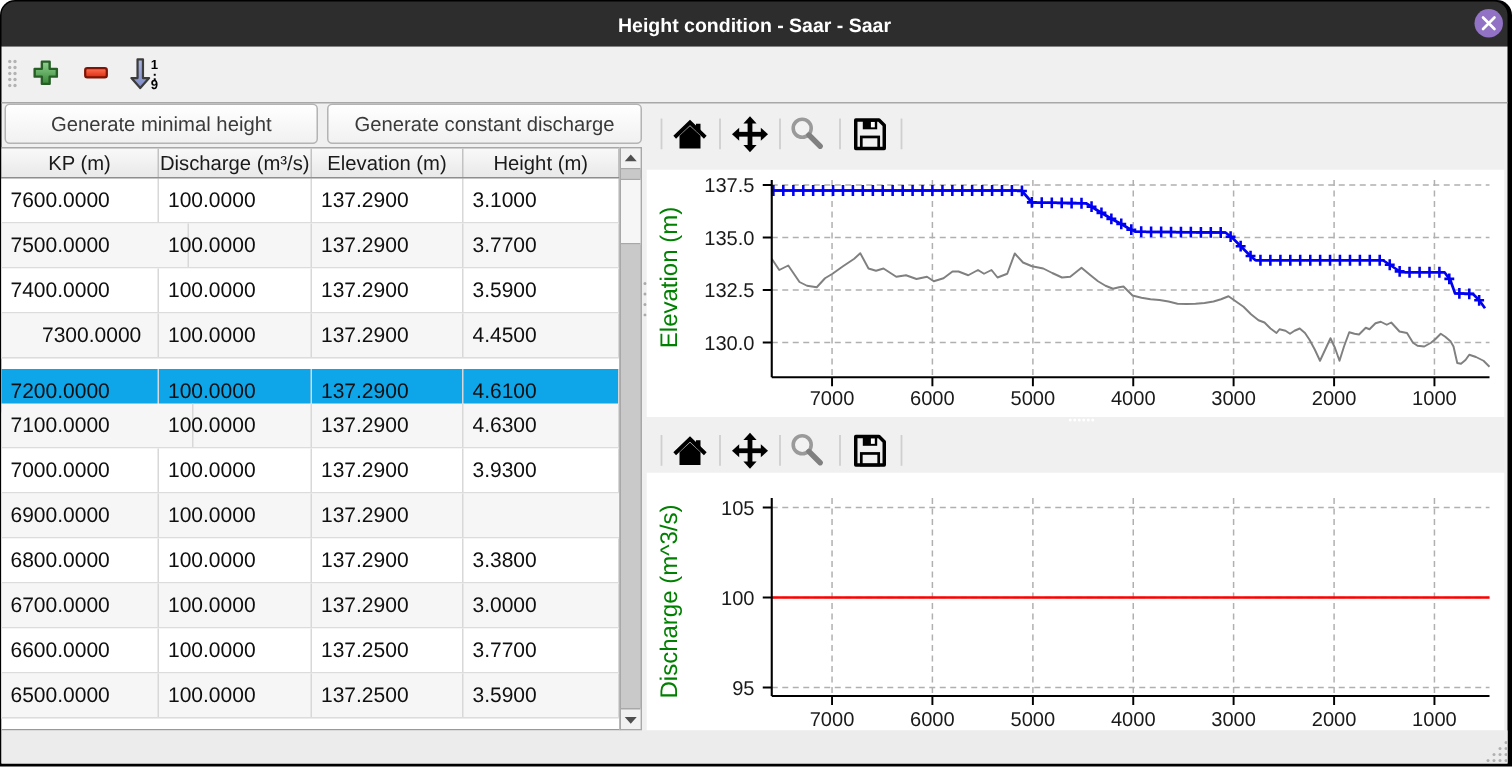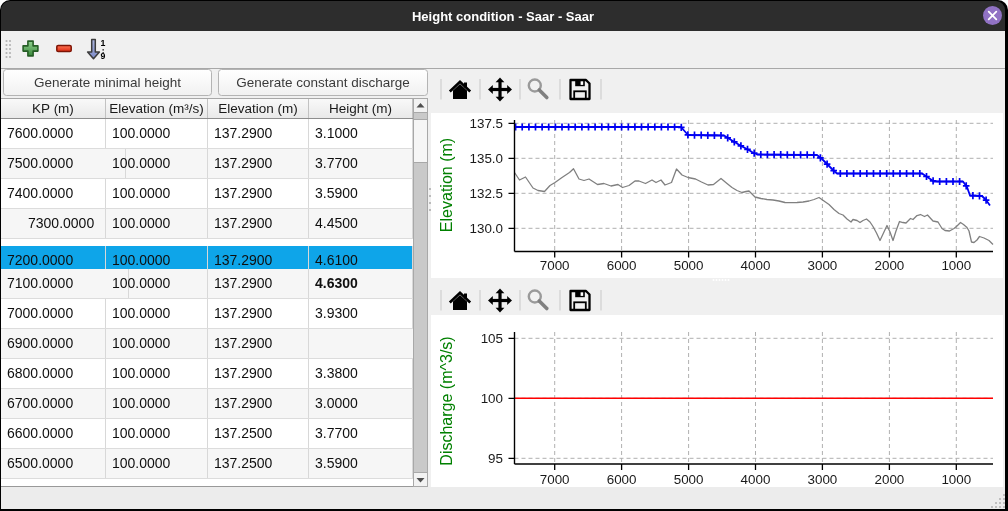--- a/index.html
+++ b/index.html
@@ -121,21 +121,21 @@
 <div class="trow" style="top:127px;background:#0ea5e9;">
 <div class="tcell" style="left:0px;width:105px;">7200.0000</div>
 <div class="tcell" style="left:105px;width:102px;">100.0000</div>
 <div class="tcell" style="left:207px;width:101px;">137.2900</div>
 <div class="tcell" style="left:308px;width:104px;">4.6100</div>
 </div>
 <div class="trow" style="top:150px;background:#f6f6f6;">
 <div class="tcell" style="left:0px;width:128px;">7100.0000</div>
 <div class="tcell" style="left:105px;width:102px;">100.0000</div>
 <div class="tcell" style="left:207px;width:101px;">137.2900</div>
-<div class="tcell" style="left:308px;width:104px;font-weight:bold;">4.6300</div>
+<div class="tcell" style="left:308px;width:104px;">4.6300</div>
 </div>
 <div class="trow" style="top:180px;background:#ffffff;">
 <div class="tcell" style="left:0px;width:105px;">7000.0000</div>
 <div class="tcell" style="left:105px;width:102px;">100.0000</div>
 <div class="tcell" style="left:207px;width:101px;">137.2900</div>
 <div class="tcell" style="left:308px;width:104px;">3.9300</div>
 </div>
 <div class="trow" style="top:210px;background:#f6f6f6;">
 <div class="tcell" style="left:0px;width:105px;">6900.0000</div>
 <div class="tcell" style="left:105px;width:102px;">100.0000</div>
@@ -163,21 +163,21 @@
 <div class="tcell" style="left:0px;width:105px;">6500.0000</div>
 <div class="tcell" style="left:105px;width:102px;">100.0000</div>
 <div class="tcell" style="left:207px;width:101px;">137.2500</div>
 <div class="tcell" style="left:308px;width:104px;">3.5900</div>
 </div>
       <div style="position:absolute;left:0;top:367px;width:412px;height:1px;background:#999;"></div>
       <div style="position:absolute;left:411.5px;top:0;width:1px;height:368px;background:#999;"></div>
     </div>
     <div id="thead">
         <div class="hcell" style="left:0px;width:105px;">KP (m)</div>
-<div class="hcell" style="left:105px;width:102px;">Elevation (m³/s)</div>
+<div class="hcell" style="left:105px;width:102px;">Discharge (m³/s)</div>
 <div class="hcell" style="left:207px;width:101px;">Elevation (m)</div>
 <div class="hcell" style="left:308px;width:104px;">Height (m)</div>
       </div>
 
     <div style="position:absolute;left:412px;top:67px;width:15px;height:389px;
       border:1px solid #a8a8a8;background:#c9c9c9;">
       <div style="position:absolute;left:0;top:0;width:13px;height:14px;background:#f2f2f2;border-bottom:1px solid #a8a8a8;">
         <svg width="13" height="14">
             <path d="M 2.5 8.5 L 6.5 4 L 10.5 8.5 Z" fill="#4f4f4f"></path>
           </svg>

